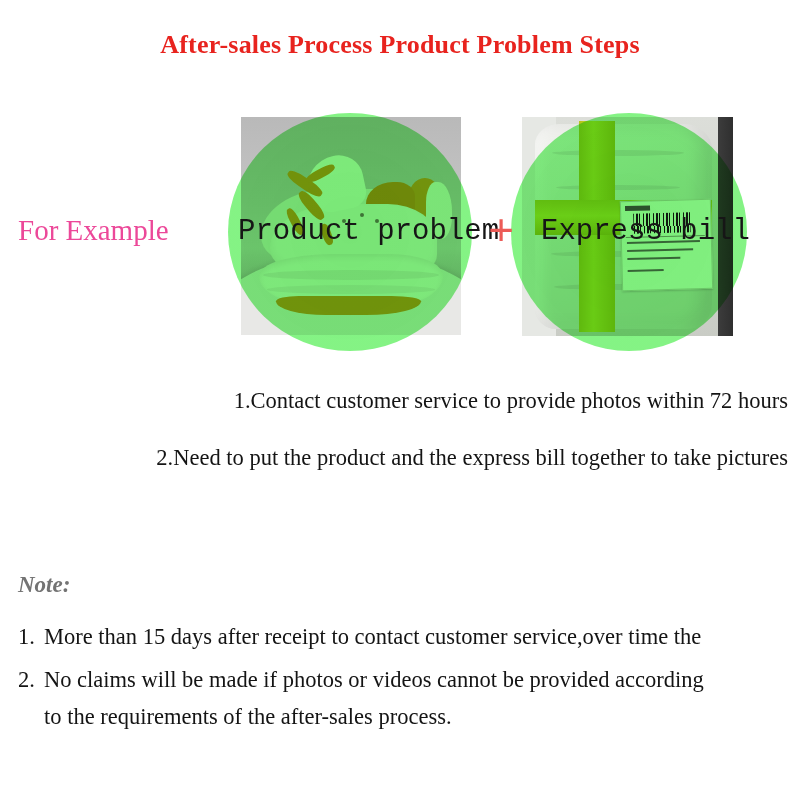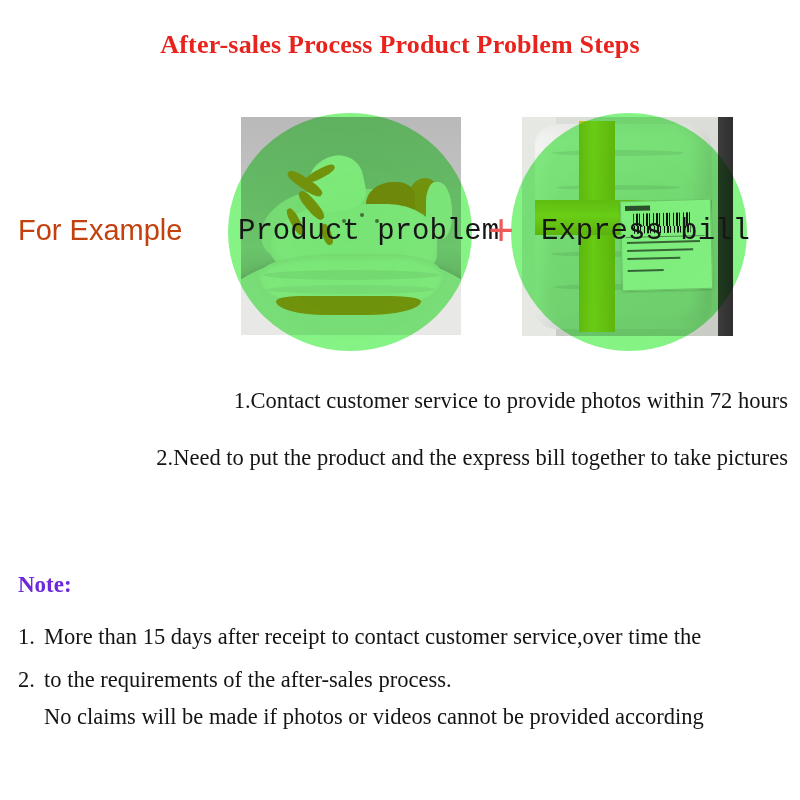--- a/index.html
+++ b/index.html
@@ -39,22 +39,22 @@
     top: 110px;
     left: 0;
     width: 800px;
     height: 240px;
   }
   .for-example-label {
     position: absolute;
     left: 18px;
     top: 104px;
     font-size: 29px;
-    color: #c2410c;
-    font-family: Liberation Sans, sans-serif;
+    color: #ec4899;
+    font-family: Liberation Serif, serif;
     white-space: nowrap;
   }
 
   
   .photo {
     position: absolute;
     overflow: hidden;
   }
   .photo-left {
     left: 241px;
@@ -297,21 +297,22 @@
     white-space: nowrap;
   }
 
   
   .note-heading {
     position: absolute;
     left: 18px;
     top: 572px;
     font-size: 23px;
     font-weight: bold;
-    color: #6d28d9;
+    color: #737373;
+    font-style: italic;
   }
   .note-list {
     position: absolute;
     left: 18px;
     top: 618px;
     width: 775px;
   }
   .note-item {
     display: flex;
     align-items: flex-start;
@@ -400,17 +401,17 @@
 <div class="note-list">
   <div class="note-item">
     <span class="note-marker">1.</span>
     <span class="note-text">
       <span>More than 15 days after receipt to contact customer service,over time the</span>
     </span>
   </div>
   <div class="note-item">
     <span class="note-marker">2.</span>
     <span class="note-text">
+      <span>No claims will be made if photos or videos cannot be provided according</span>
       <span style="display:block">to the requirements of the after-sales process.</span>
-      <span>No claims will be made if photos or videos cannot be provided according</span>
     </span>
   </div>
 </div>
 
 </body></html>

